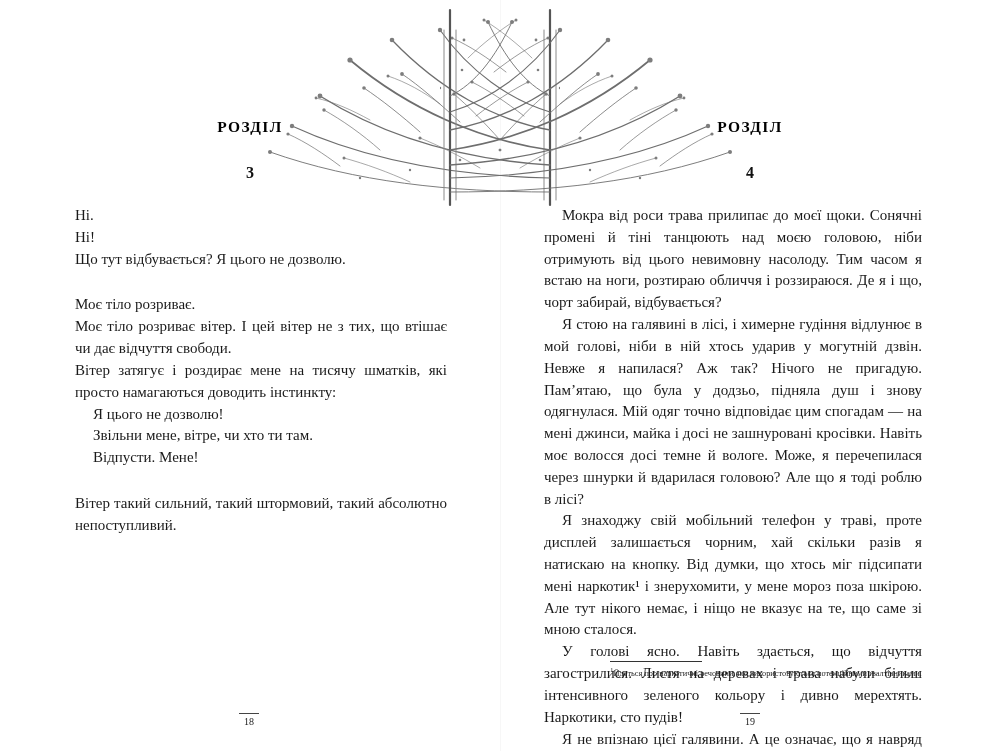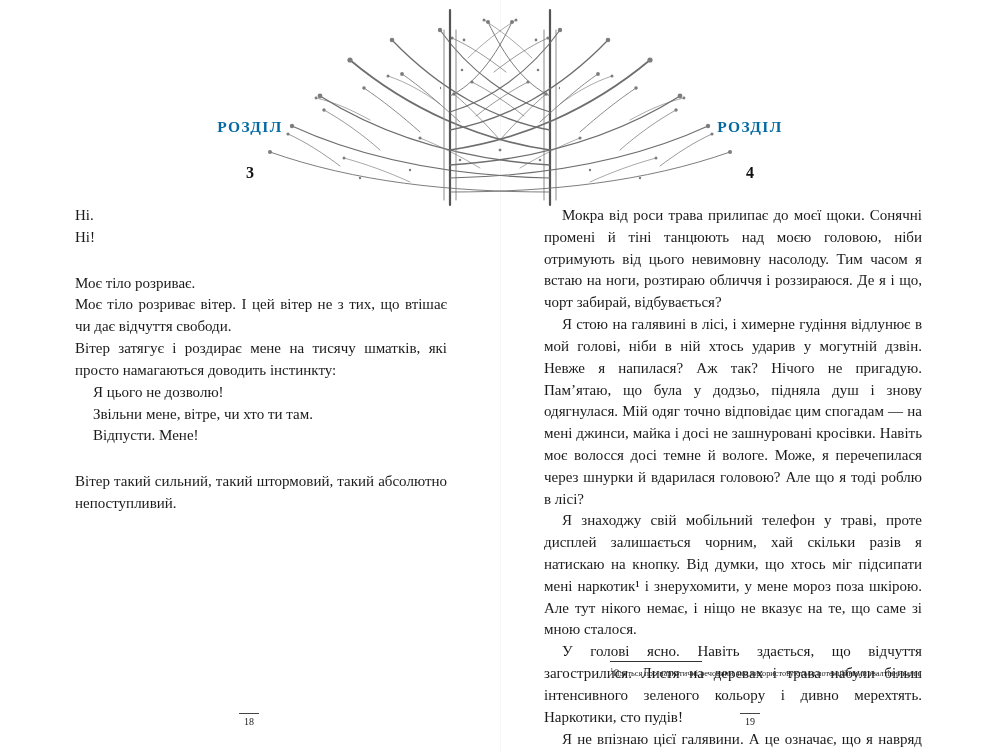--- a/index.html
+++ b/index.html
@@ -45,21 +45,21 @@
     top: 118px;
     width: 100%;
     text-align: center;
     z-index: 3;
   }
   .chapter-word {
     font-size: 15.5px;
     font-weight: bold;
     letter-spacing: 1.4px;
     font-family: "Liberation Serif", serif;
-    color: #0369a1;
+    color: #000000;
   }
   .chapter-num {
     margin-top: 28px;
     font-size: 16px;
     font-weight: bold;
     font-family: "Liberation Serif", serif;
     color: #101010;
   }
 
   
@@ -196,20 +196,21 @@
     </div>
 
     <div class="chapter-head">
       <div class="chapter-word">РОЗДІЛ</div>
       <div class="chapter-num">3</div>
     </div>
 
     <div class="body-col">
       <p class="noind">Ні.</p>
       <p class="noind">Ні!</p>
+      <p class="noind">Що тут відбувається? Я цього не дозволю.</p>
       <p class="noind gap">Моє тіло розриває.</p>
       <p class="noind">Моє тіло розриває вітер. І цей вітер не з тих, що втішає чи дає відчуття свободи.</p>
       <p class="noind">Вітер затягує і роздирає мене на тисячу шматків, які просто намагаються доводить інстинкту:</p>
       <p class="ind">Я цього не дозволю!</p>
       <p class="ind">Звільни мене, вітре, чи хто ти там.</p>
       <p class="ind">Відпусти. Мене!</p>
       <p class="noind gap">Вітер такий сильний, такий штормовий, такий абсолютно непоступливий.</p>
     </div>
 
     <div class="folio">

